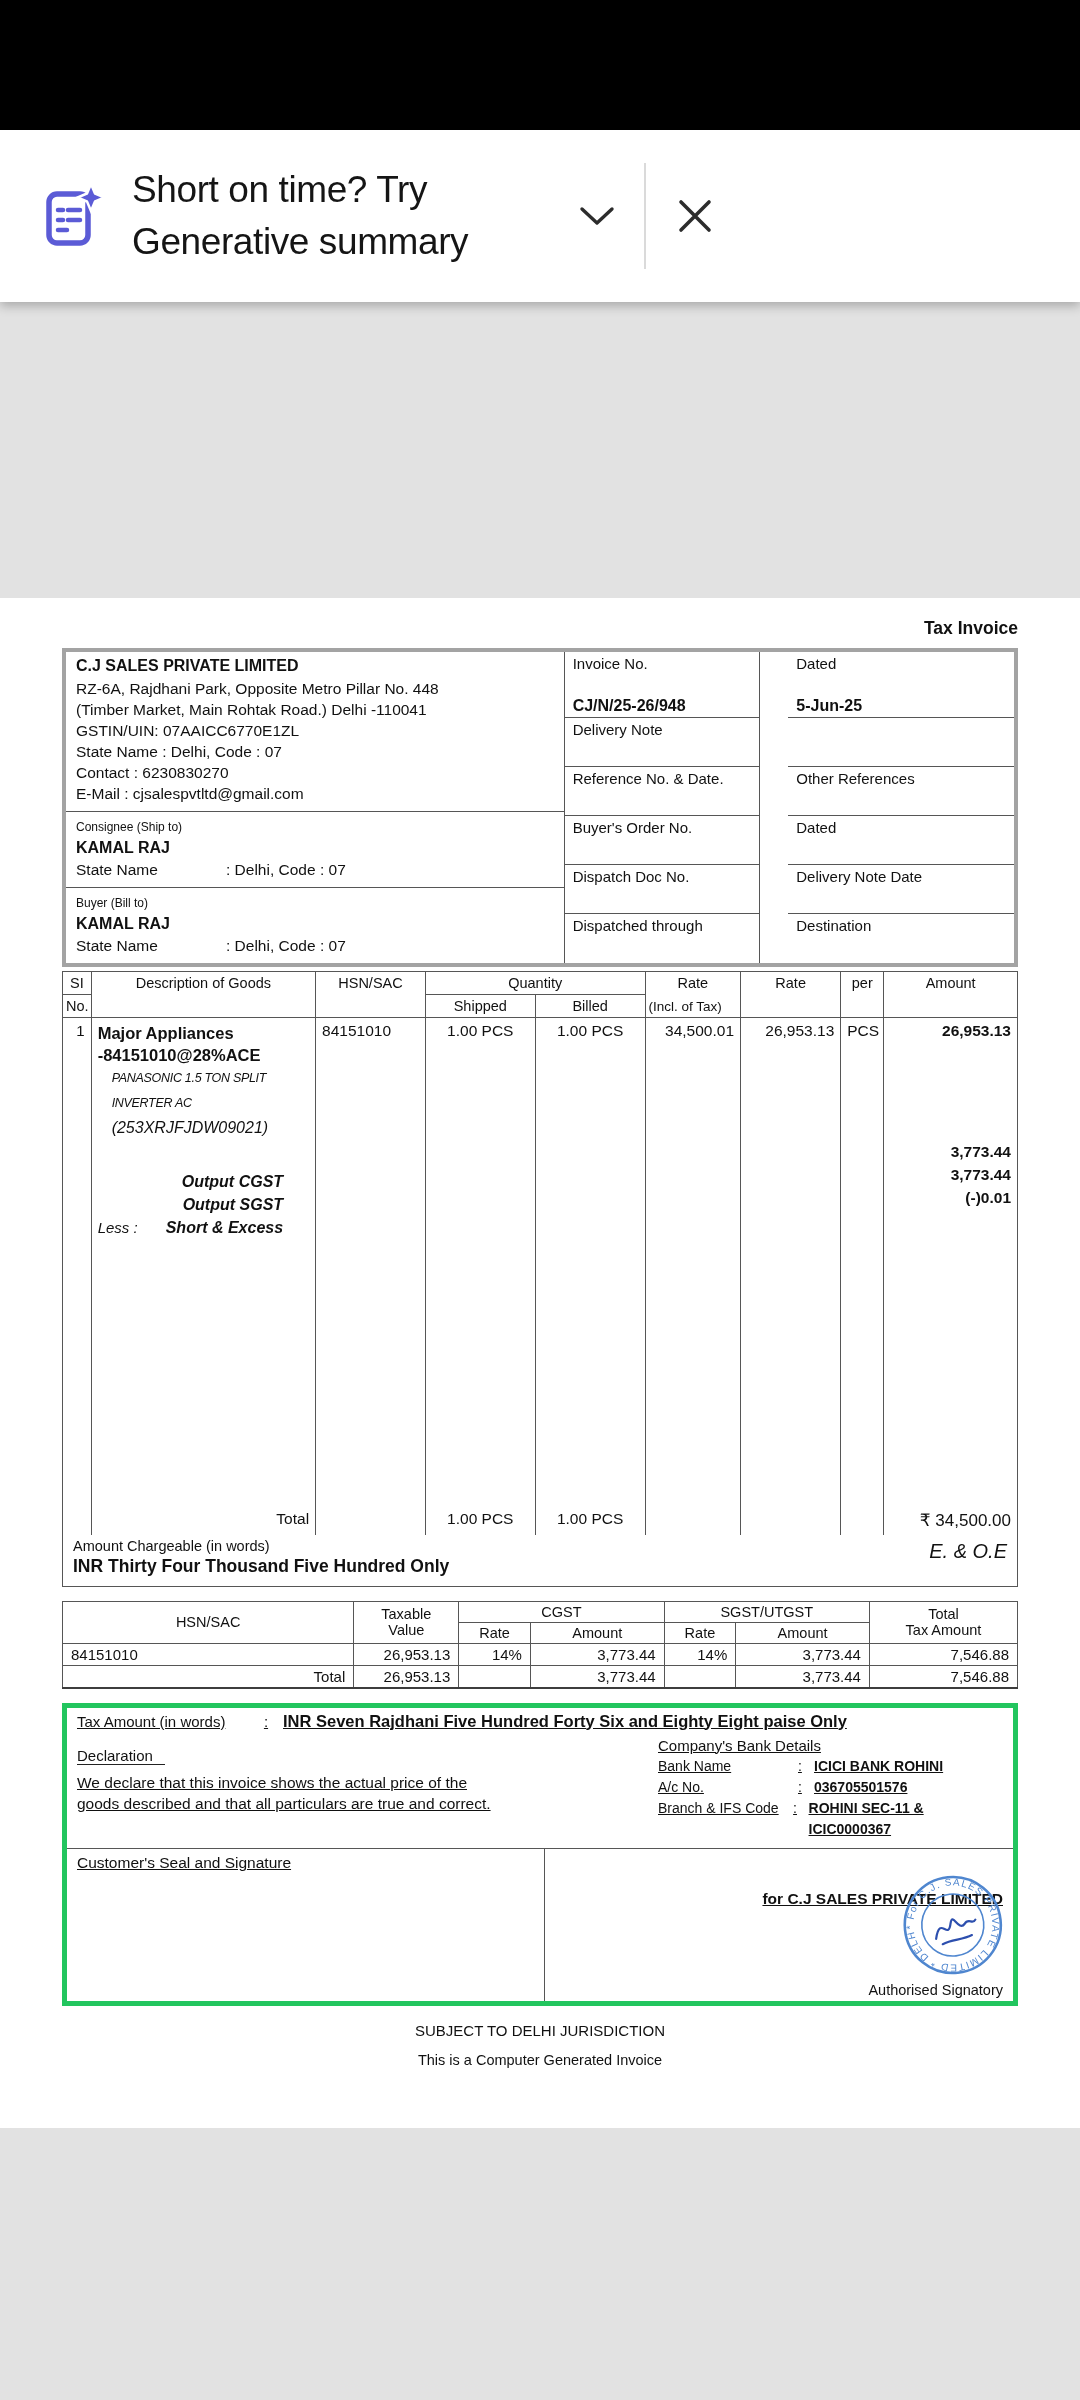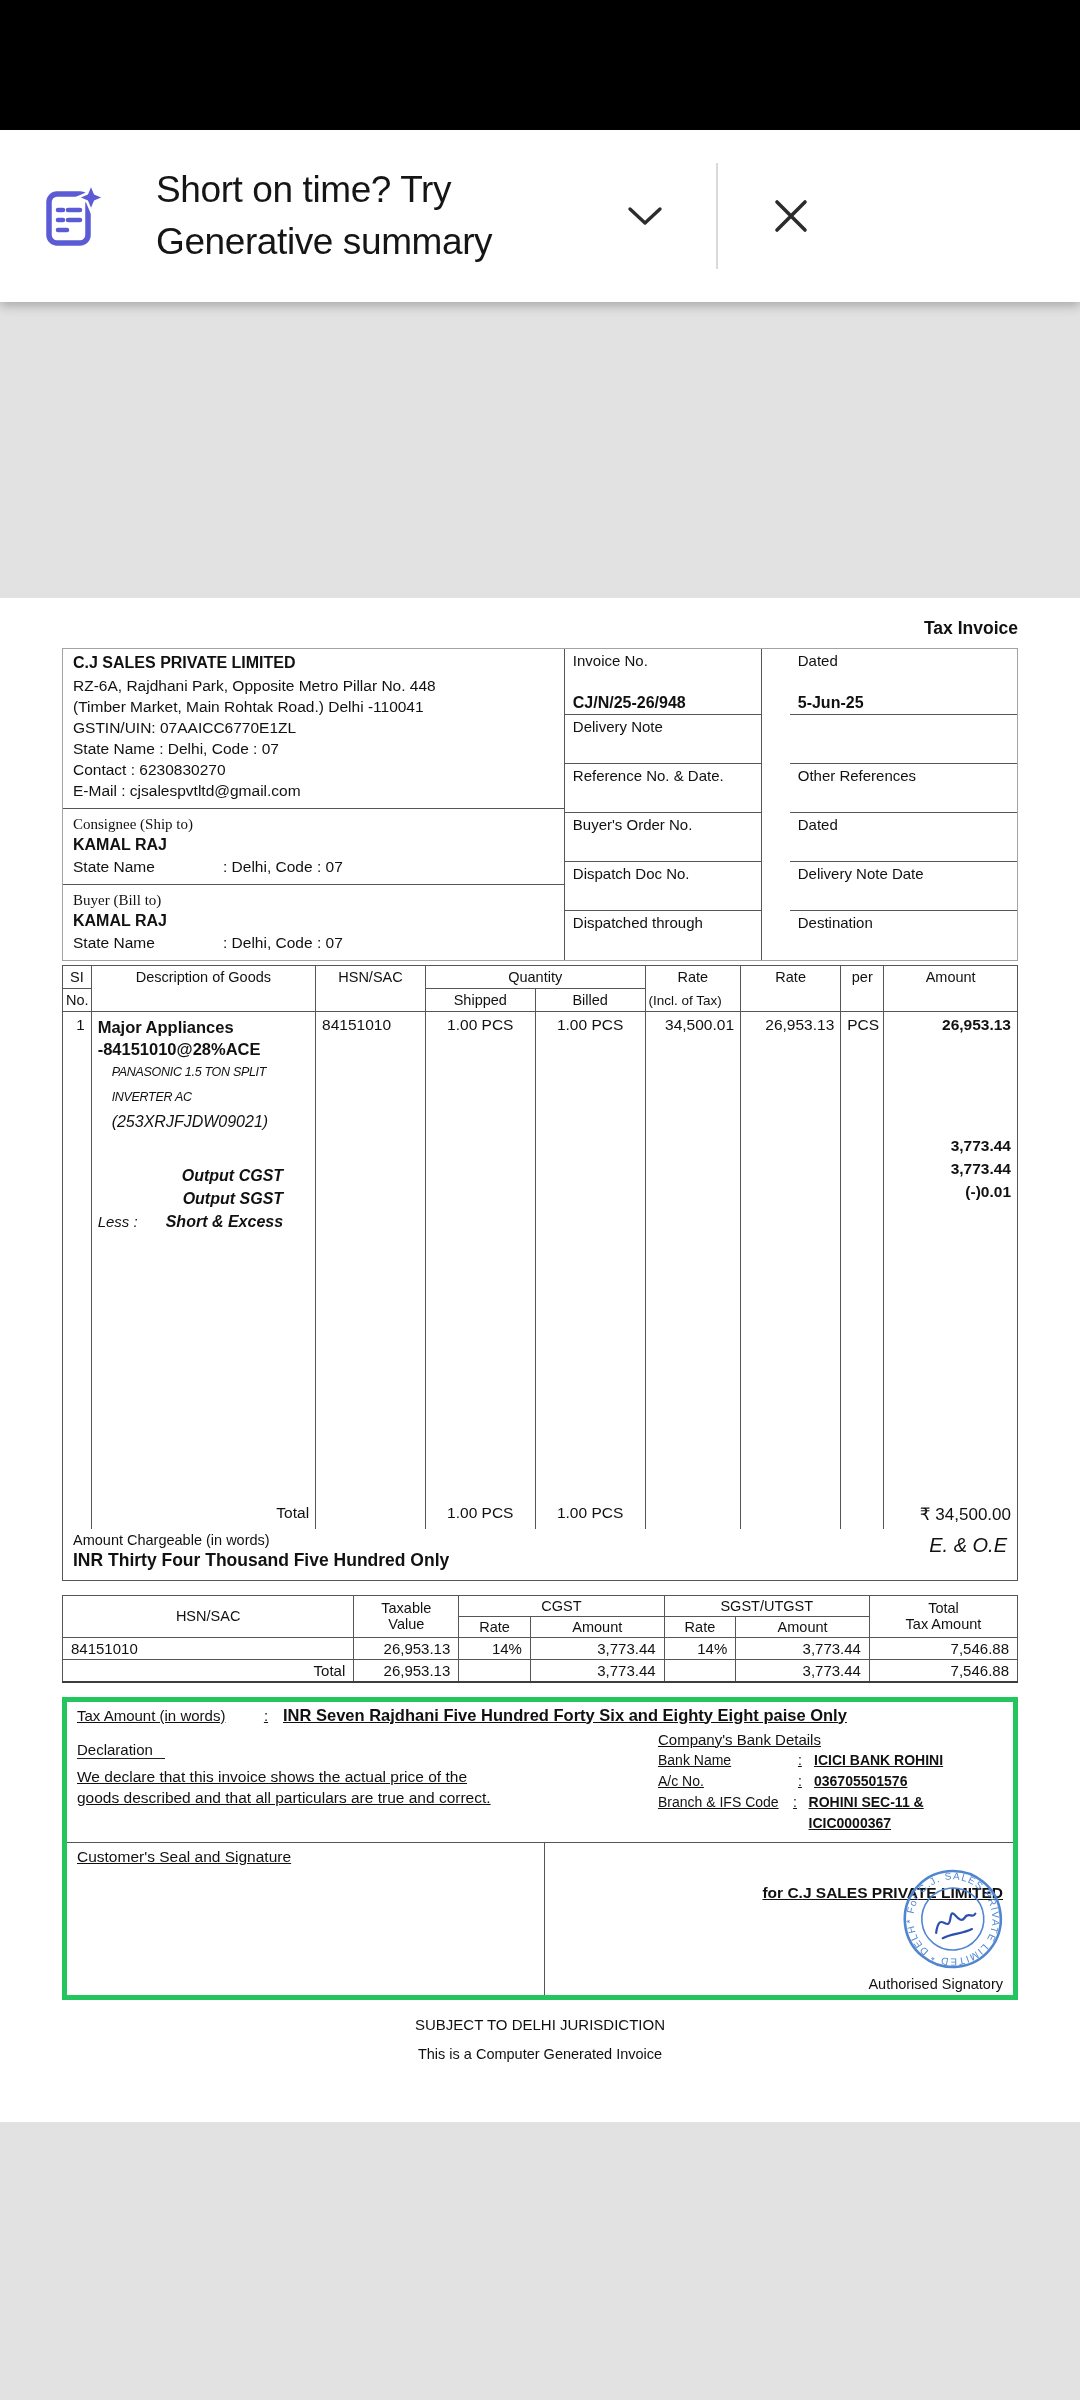--- a/index.html
+++ b/index.html
@@ -1,37 +1,37 @@
 <!DOCTYPE html>
 <html><head>
 <meta charset="utf-8">
 <style>
   html,body{margin:0;padding:0;background:#e2e2e2;font-family:"Liberation Sans","DejaVu Sans",sans-serif;color:#111;}
   .screen{width:1080px;height:2400px;position:relative;background:#e2e2e2;overflow:hidden;}
   
   .statusbar{height:130px;background:#000;}
   
-  .banner{height:172px;background:#fff;display:flex;align-items:center;position:relative;z-index:2;box-shadow:0 4px 10px rgba(0,0,0,.25);gap:24px;}
+  .banner{height:172px;background:#fff;display:flex;align-items:center;position:relative;z-index:2;box-shadow:0 4px 10px rgba(0,0,0,.25);}
   .banner-icon{margin-left:44px;flex:0 0 auto;display:flex;}
   .banner-title{margin-left:26px;width:436px;font-size:37px;line-height:52px;font-weight:500;color:#151515;letter-spacing:-.4px;}
   .chev-btn{width:58px;height:58px;display:flex;align-items:center;justify-content:center;flex:0 0 auto;}
   .vdivider{width:2px;height:106px;background:#dadada;margin:0 18px;flex:0 0 auto;}
   .close-btn{width:62px;height:62px;display:flex;align-items:center;justify-content:center;flex:0 0 auto;}
   
   .page{background:#fff;margin-top:296px;min-height:1487px;box-sizing:border-box;padding:12px 62px 60px;}
   .inv-title{text-align:right;font-weight:bold;font-size:17.5px;padding:8px 0 9px;}
-  .bx{border:1px solid #a3a3a3;}
+  .bx{border:4px solid #a3a3a3;}
   
   .hdr{display:flex;}
   .hdr-left{width:52.6%;border-right:1px solid #565656;box-sizing:border-box;display:flex;flex-direction:column;}
   .block{padding:5px 10px 7px;}
   .block + .block{border-top:1px solid #565656;}
   .seller-name{font-weight:bold;font-size:16px;margin-bottom:3px;}
   .seller-line{font-size:15.5px;line-height:21px;}
-  .party-label{font-size:15px;line-height:20px;font-family:Liberation Serif, serif;}
+  .party-label{font-size:12px;line-height:20px;}
   .party-name{font-weight:bold;font-size:16px;line-height:22px;}
   .party-state{display:flex;font-size:15.5px;line-height:21px;}
   .party-state .lbl{width:150px;}
   .hdr-right{width:47.4%;display:flex;flex-direction:column;}
   .meta-row{display:flex;flex:1;gap:28px;}
   .meta-row.first{flex:1.35;}
   .meta-cell{box-sizing:border-box;padding:3px 8px 2px;display:flex;flex-direction:column;justify-content:space-between;border-bottom:1px solid #565656;}
   .meta-cell.l{width:46.4%;border-right:1px solid #565656;}
   .meta-cell.r{width:53.6%;}
   .meta-row.last .meta-cell{border-bottom:none;}

